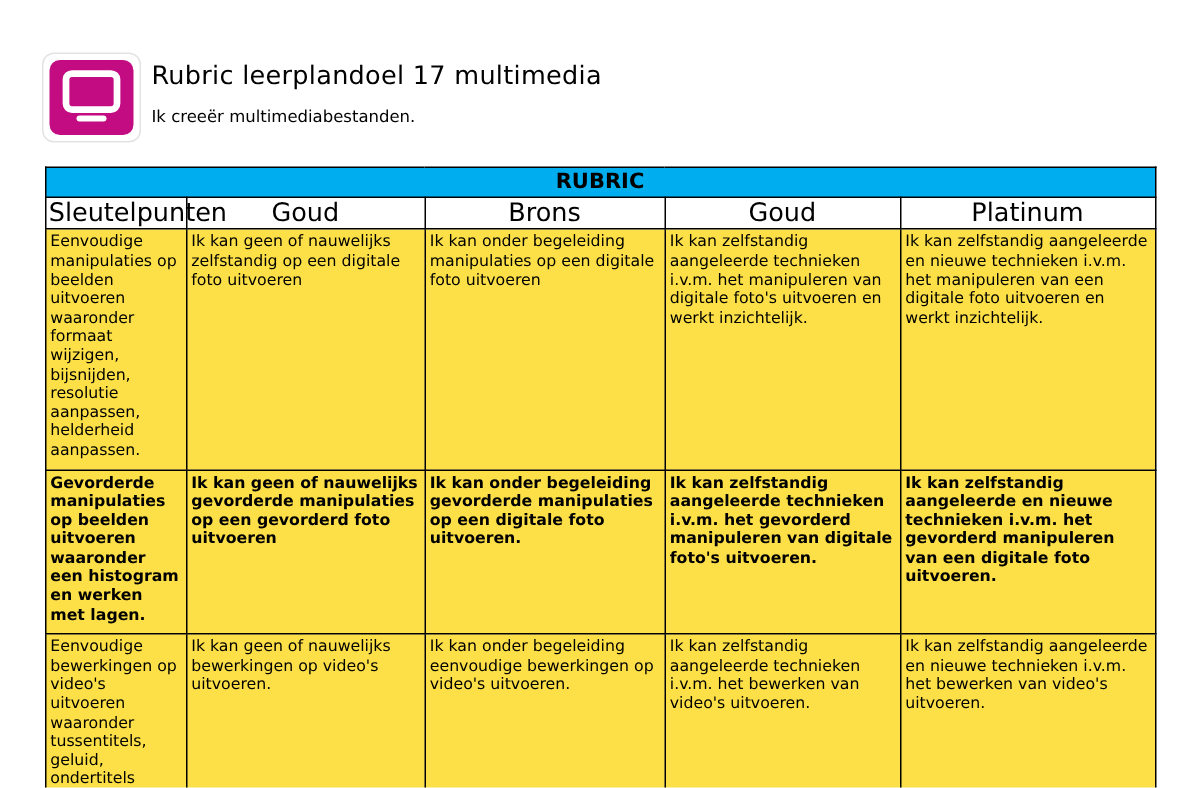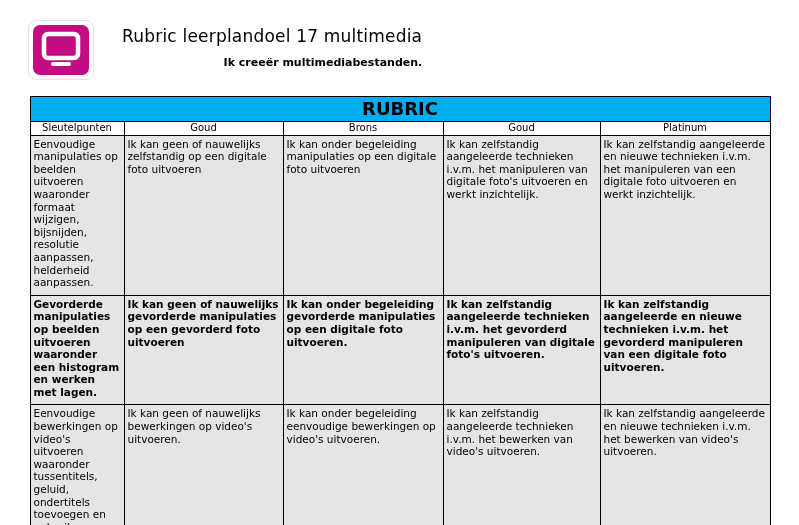--- a/index.html
+++ b/index.html
@@ -15,21 +15,22 @@
   .page {
     width: 799px;
     height: 525px;
     position: relative;
     overflow: hidden;
   }
   .header {
     display: flex;
     align-items: flex-start;
     padding: 20px 0 0 28px;
-    gap: 28px;
+    gap: 7px;
+    margin-top: 15px;
   }
   .icon-card {
     width: 66px;
     height: 60px;
     background: #ffffff;
     border: 1px solid #e3e3e3;
     border-radius: 8px;
     display: flex;
     align-items: center;
     justify-content: center;
@@ -46,60 +47,59 @@
   }
   .titles { padding-top: 6px; }
   .page-title {
     font-size: 17px;
     font-weight: 400;
     margin: 0 0 10px 0;
     letter-spacing: 0.2px;
   }
   .page-subtitle {
     font-size: 11px;
-    font-weight: 700;
+    font-weight: 400;
     margin: 0;
-    text-align: right;
   }
   .table-wrap {
     margin: 16px auto 0 auto;
     width: 740px;
   }
   table.rubric {
     width: 740px;
     border-collapse: collapse;
     table-layout: fixed;
     border: 1px solid #000;
   }
   table.rubric th, table.rubric td {
     border: 1px solid #000;
     font-size: 10.5px;
     line-height: 1.2;
   }
   tr.title-row th {
     background: #00aeef;
-    font-size: 18px;
+    font-size: 14px;
     font-weight: 700;
     text-align: center;
     height: 20px;
     padding: 1px 0;
   }
   tr.col-header-row th {
-    font-size: 10px;
+    font-size: 17px;
     font-weight: 400;
     text-align: center;
     height: 14px;
     padding: 0 2px;
     background: #ffffff;
   }
   table.rubric td {
     vertical-align: top;
     text-align: left;
     padding: 2px 4px 6px 3px;
-    background: #e5e5e5;
+    background: #fde047;
   }
   td.key-cell { padding-right: 2px; }
   tr.body-row-0 td { height: 100px; }
   tr.body-row-1 td { height: 74px; font-weight: bold; }
   tr.body-row-2 td { height: 112px; }
 </style>
 </head>
 <body>
 
 <div class="page">

